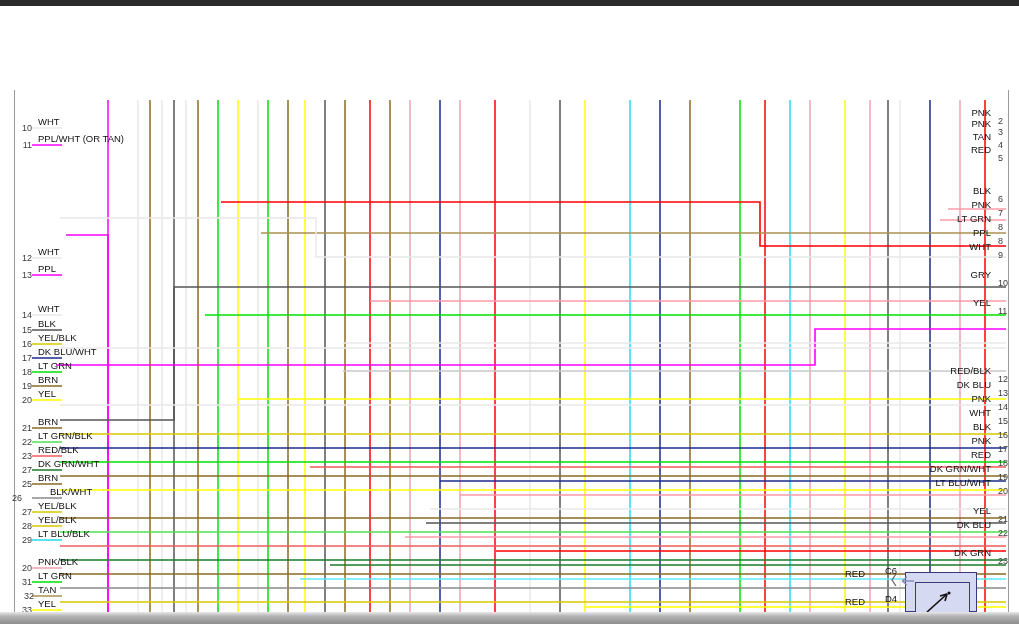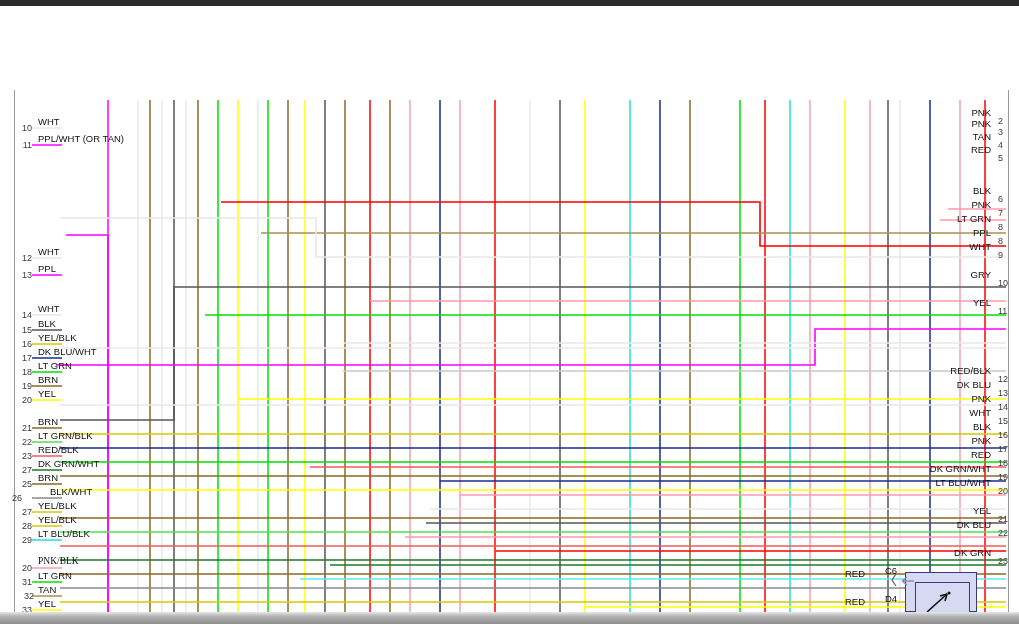--- a/index.html
+++ b/index.html
@@ -256,21 +256,21 @@
         <div class="lbl" style="left: 38px; top: 383px;">BRN</div>
         <div class="lbl-num" style="left: 8px; top: 404px; width: 14px;">26</div>
         <div class="lbl" style="left: 50px; top: 397px;">BLK/WHT</div>
         <div class="lbl-num" style="left: 18px; top: 418px; width: 14px;">27</div>
         <div class="lbl" style="left: 38px; top: 411px;">YEL/BLK</div>
         <div class="lbl-num" style="left: 18px; top: 432px; width: 14px;">28</div>
         <div class="lbl" style="left: 38px; top: 425px;">YEL/BLK</div>
         <div class="lbl-num" style="left: 18px; top: 446px; width: 14px;">29</div>
         <div class="lbl" style="left: 38px; top: 439px;">LT BLU/BLK</div>
         <div class="lbl-num" style="left: 18px; top: 474px; width: 14px;">20</div>
-        <div class="lbl" style="left: 38px; top: 467px; font-family: Liberation Serif, serif;">PNK/BLK</div>
+        <div class="lbl" style="left: 38px; top: 467px;">PNK/BLK</div>
         <div class="lbl-num" style="left: 18px; top: 488px; width: 14px;">31</div>
         <div class="lbl" style="left: 38px; top: 481px;">LT GRN</div>
         <div class="lbl-num" style="left: 20px; top: 502px; width: 14px;">32</div>
         <div class="lbl" style="left: 38px; top: 495px;">TAN</div>
         <div class="lbl-num" style="left: 18px; top: 516px; width: 14px;">33</div>
         <div class="lbl" style="left: 38px; top: 509px;">YEL</div>
         <div class="lbl-num" style="left: 18px; top: 528px; width: 14px;"></div>
         <div class="lbl" style="left: 38px; top: 521px;">DK BLU</div>
       </div>
     <div id="right-labels">

